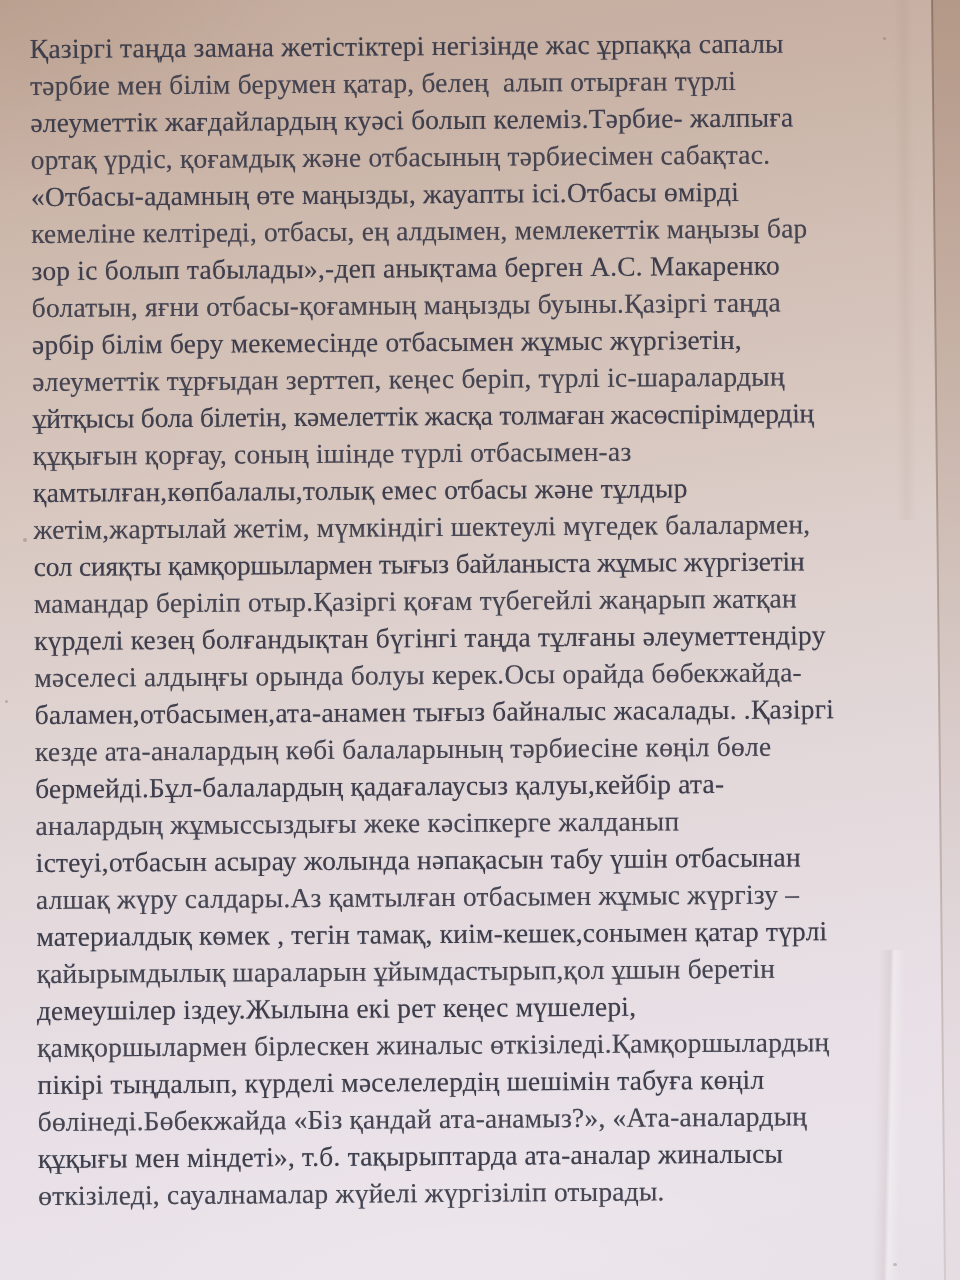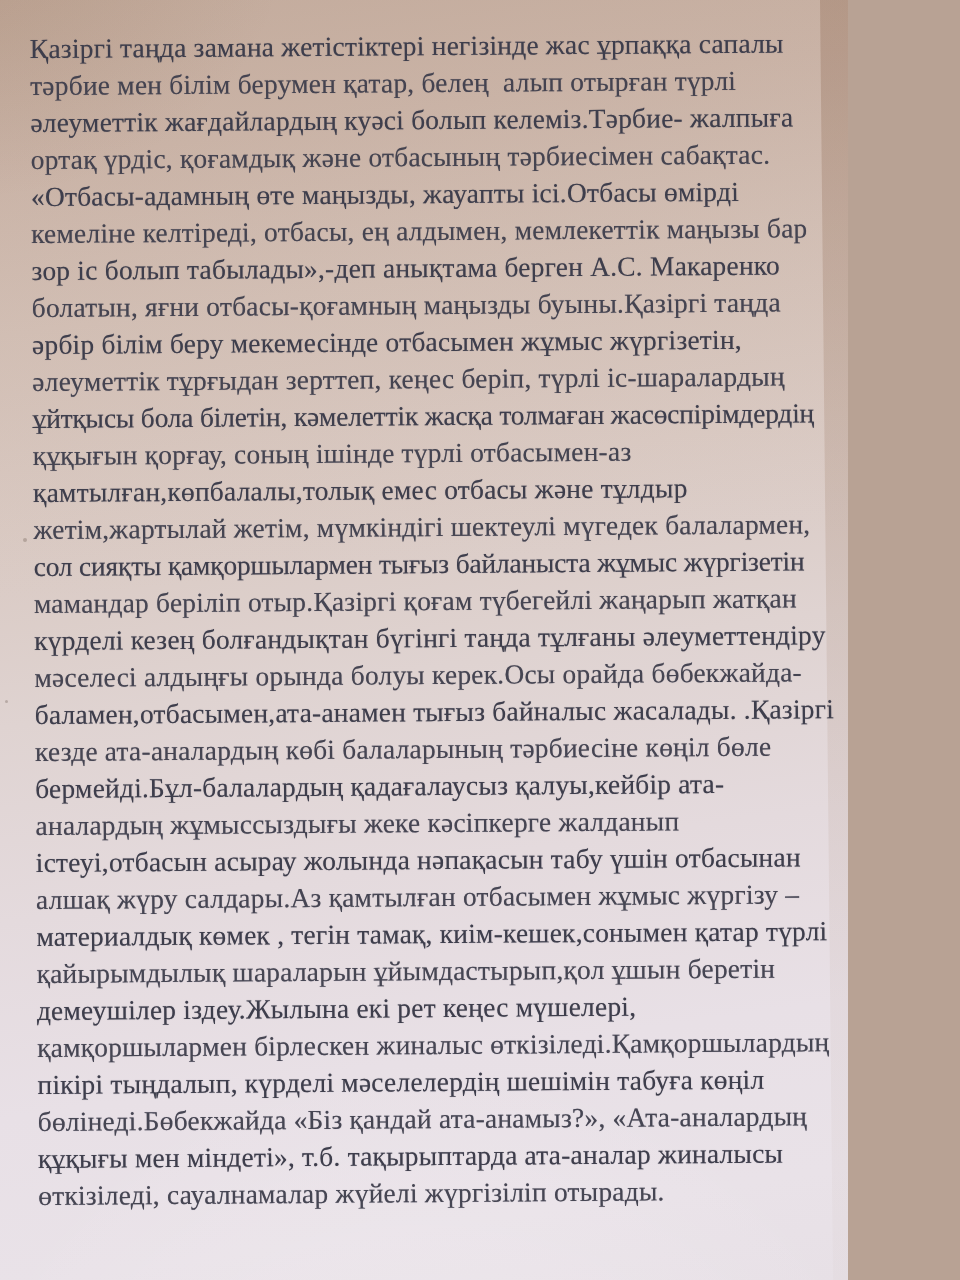--- a/index.html
+++ b/index.html
@@ -2,21 +2,21 @@
 <html><head>
 <meta charset="utf-8">
 <style>
   html, body {
     margin: 0;
     padding: 0;
     background: #b8a294;
   }
   .photo-frame {
     position: relative;
-    width: 848px;
+    width: 960px;
     height: 1280px;
     overflow: hidden;
     font-family: "Liberation Serif", "DejaVu Serif", serif;
     
     background:
       radial-gradient(55% 28% at -5% -4%, rgba(128, 92, 66, 0.22), rgba(128,92,66,0) 70%),
       radial-gradient(90% 55% at 50% 118%, rgba(255, 252, 255, 0.30), rgba(255,255,255,0) 65%),
       linear-gradient(172deg,
         #c3ac9e 0%,
         #cab4a8 12%,

